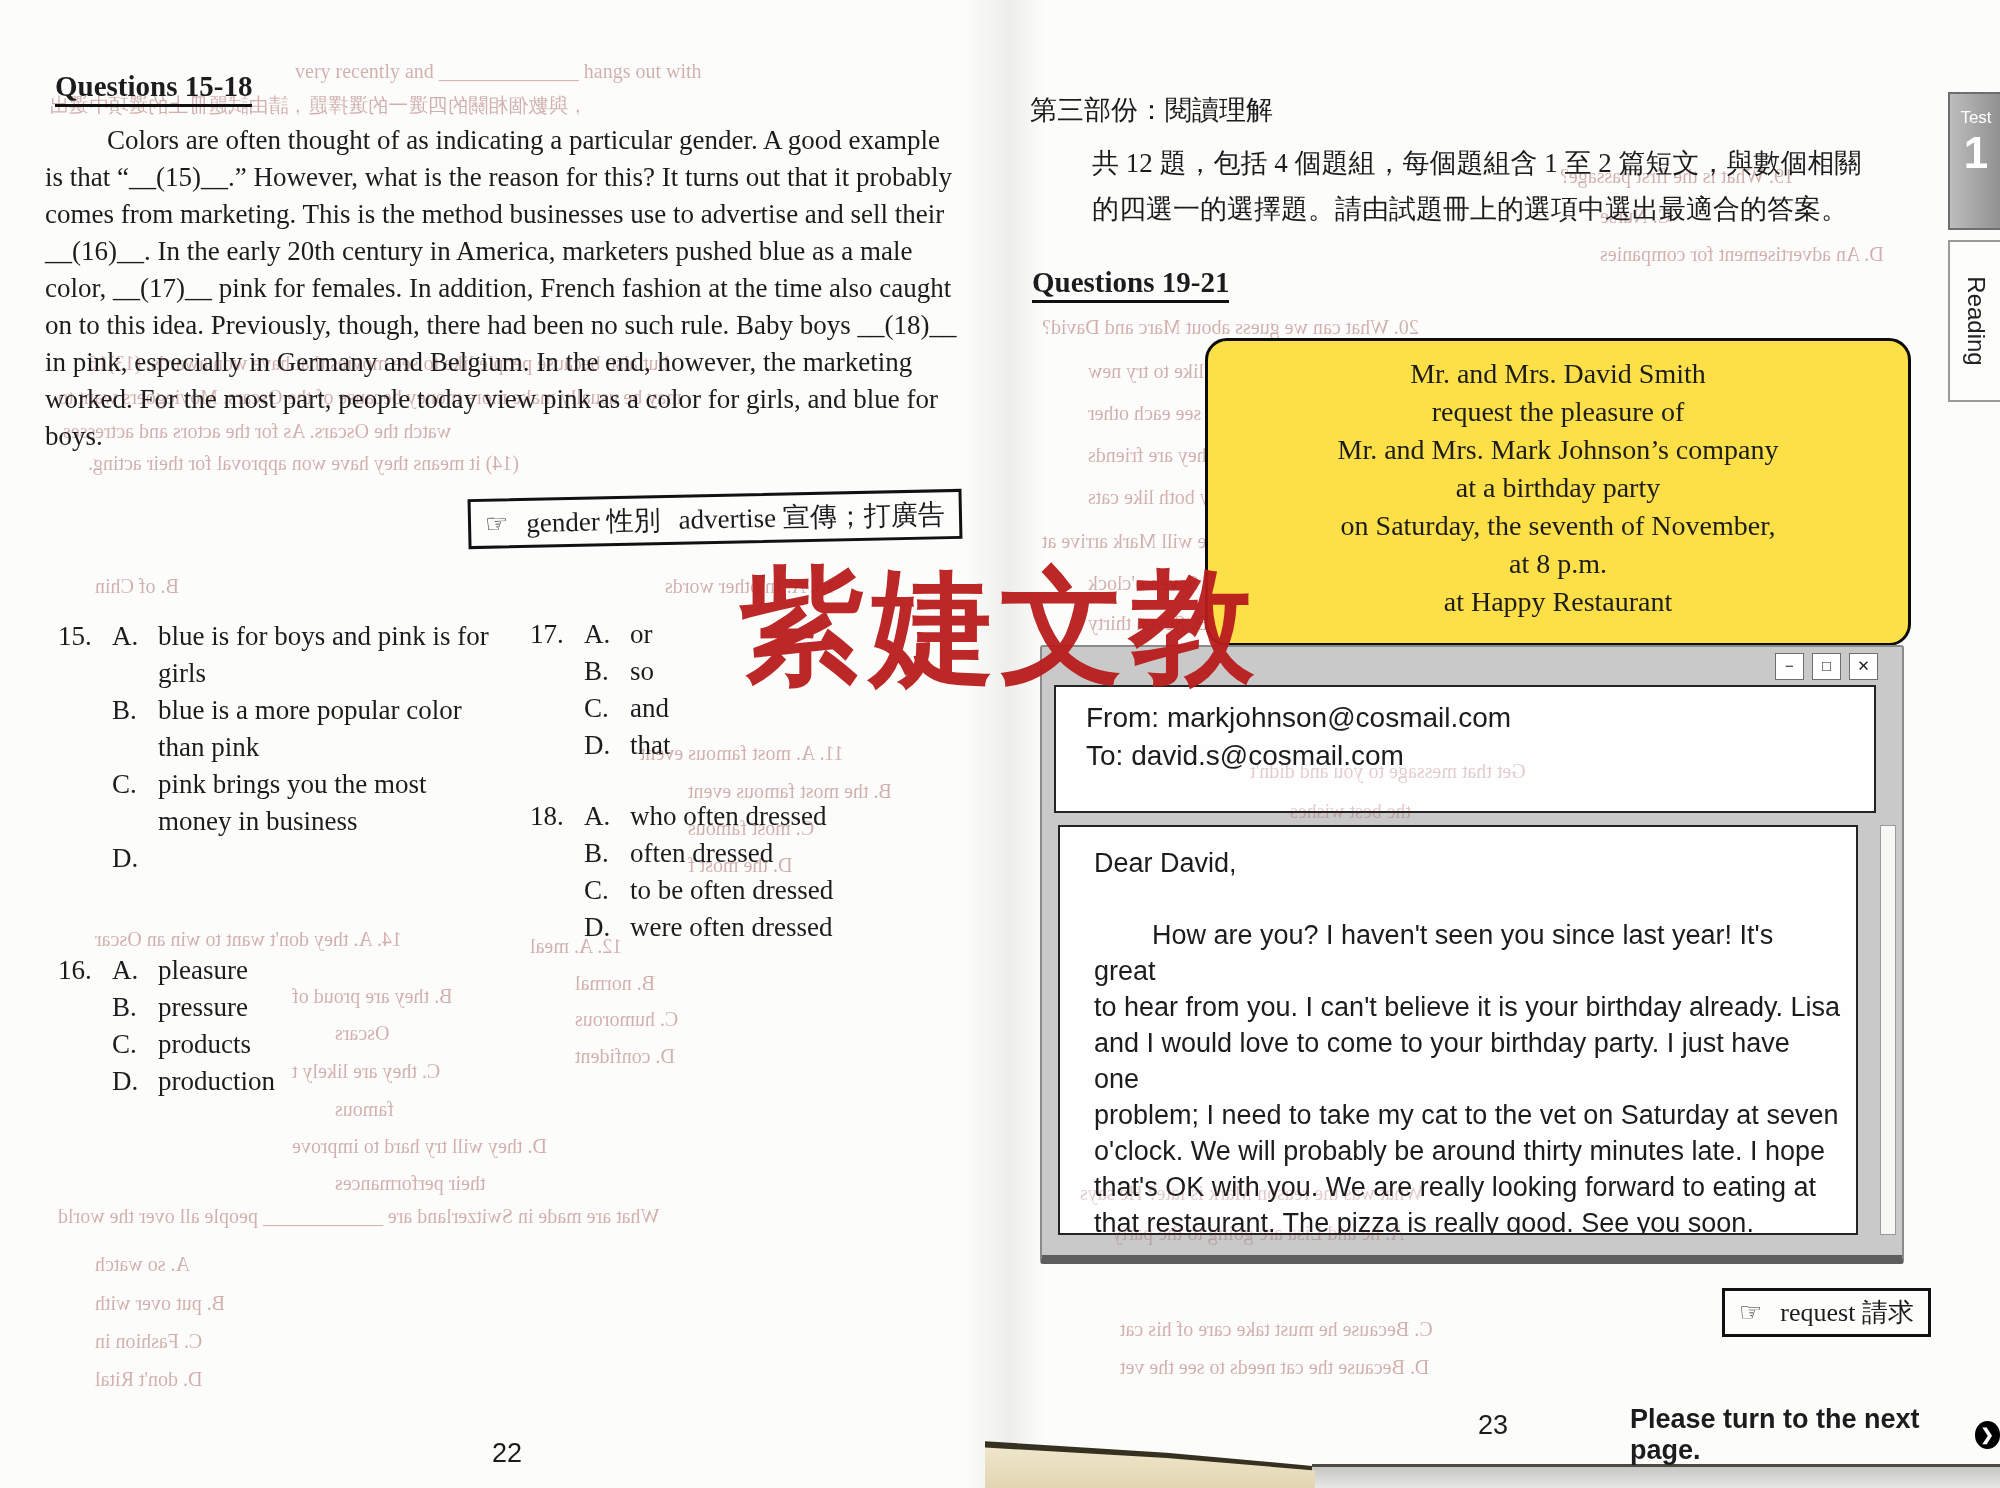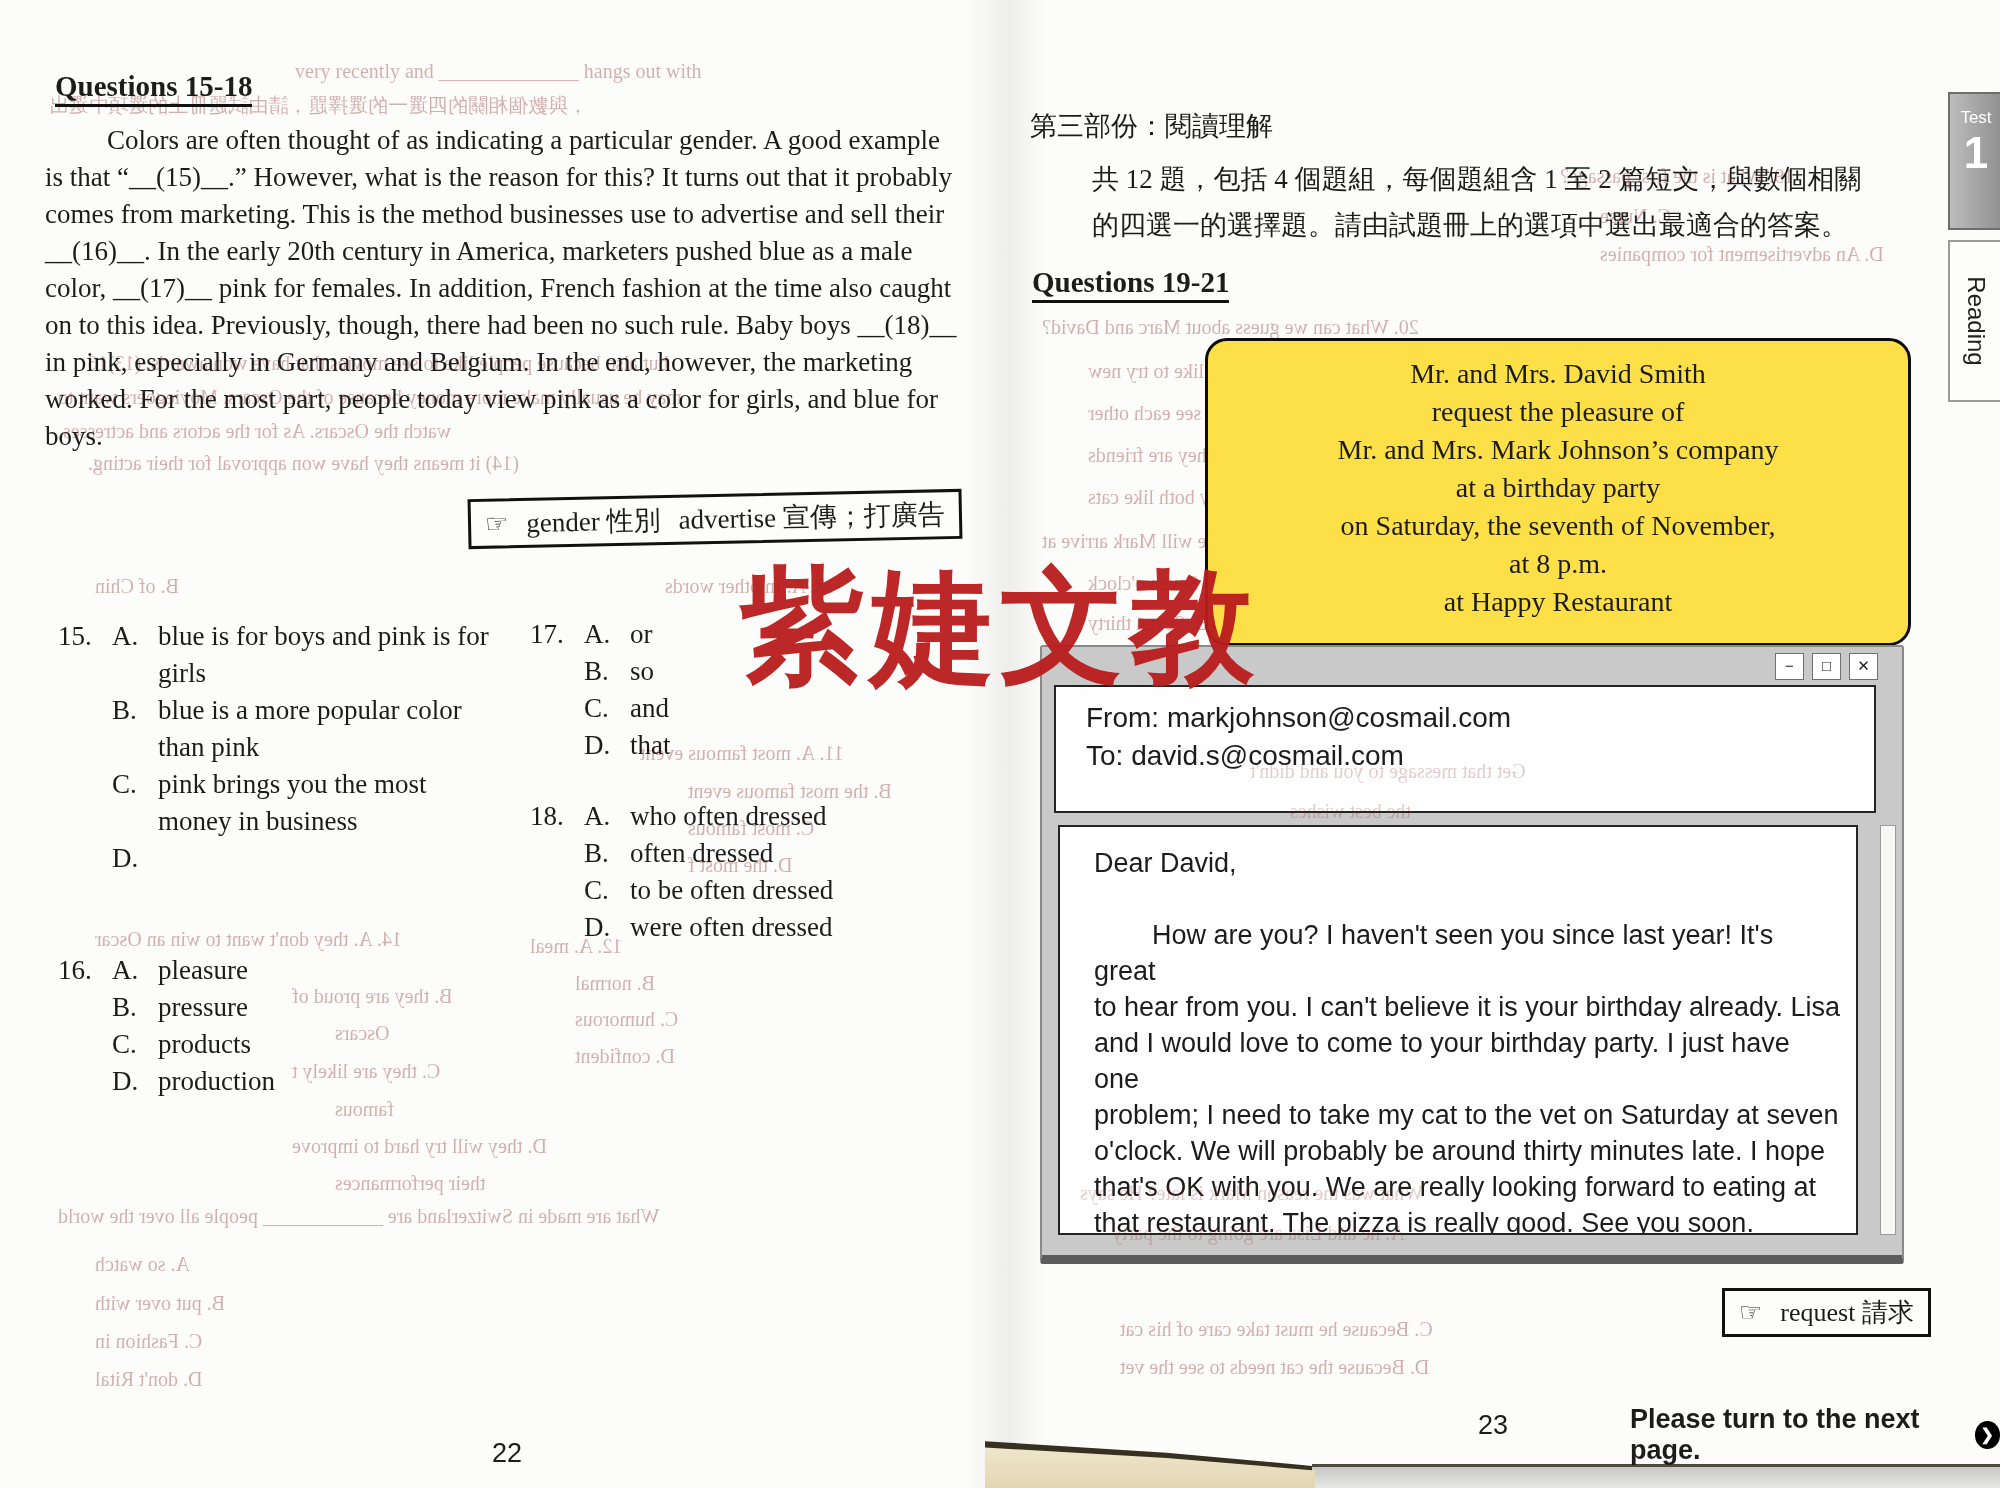--- a/index.html
+++ b/index.html
@@ -16,21 +16,21 @@
   .qblock{font-size:27px;line-height:37px;}
   .qrow{display:flex;align-items:flex-start;}
   .qnum{width:54px;flex:none;}
   .qletter{width:46px;flex:none;}
   .qtext{white-space:pre-line;width:350px;}
   
   .vocab{border:3px solid #111;background:#fdfdfc;display:flex;align-items:center;
          gap:18px;padding:4px 14px;font-size:27px;z-index:6;}
   .hand{font-size:26px;}
   
-  .cjk{font-size:27px;margin-top:16px;}
+  .cjk{font-size:27px;}
   #invite{left:1205px;top:338px;width:700px;height:288px;border:3px solid #0c0c0c;
           border-radius:22px;background:#fde047;text-align:center;padding-top:14px;
           font-size:28px;z-index:5;}
   #invite .iline{line-height:38px;}
   
   #ewin{left:1040px;top:645px;width:860px;height:608px;background:#c9c9c9;
         border:2px solid #8a8a8a;border-bottom:9px solid #5d5d5d;border-radius:3px;z-index:5;}
   .winbtns{position:absolute;top:6px;right:24px;display:flex;gap:8px;}
   .winbtn{width:27px;height:25px;background:#fff;border:1px solid #6f6f6f;
           font:15px/23px "Liberation Sans",sans-serif;text-align:center;cursor:default;}

